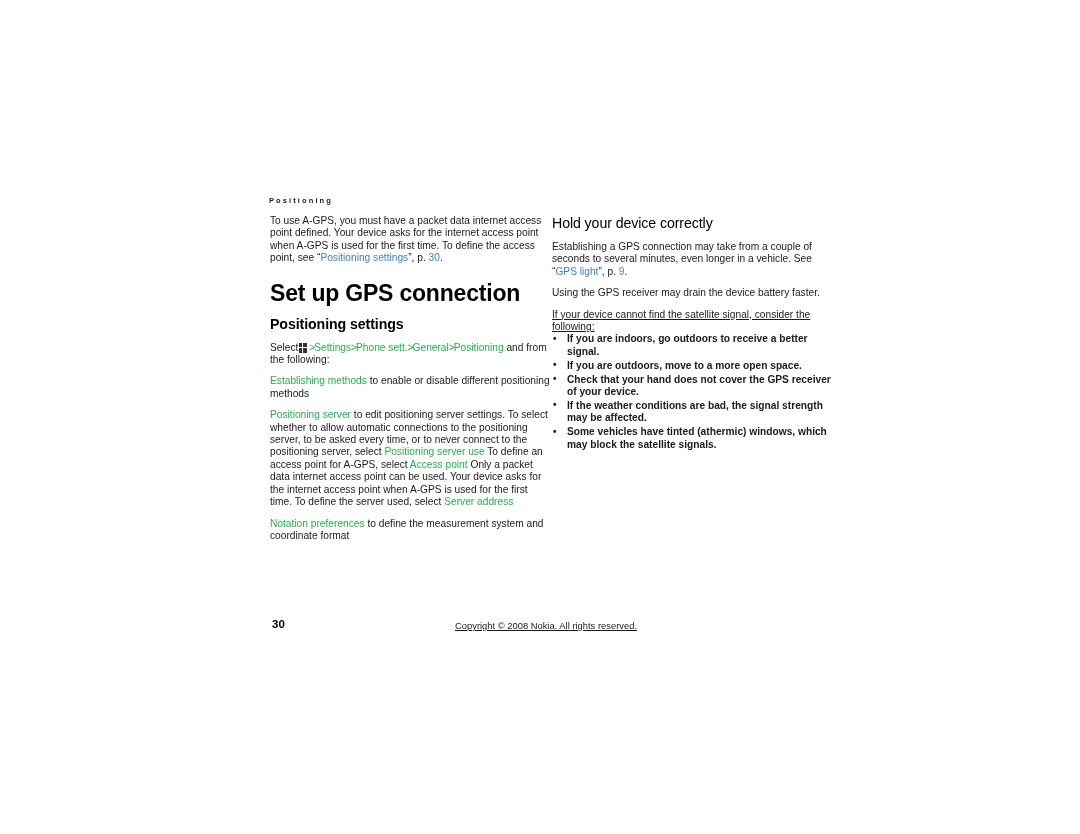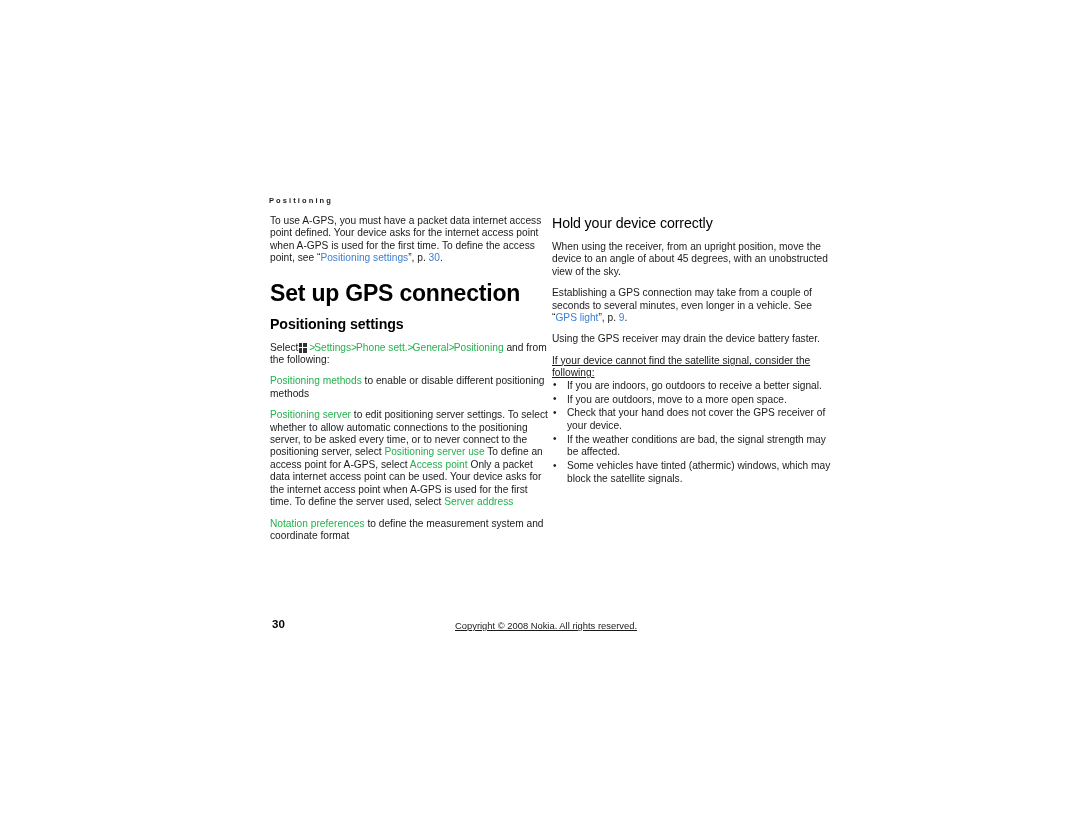--- a/index.html
+++ b/index.html
@@ -114,20 +114,21 @@
   ul.bullets {
     list-style: none;
     margin: 0;
     padding: 0;
   }
   ul.bullets li {
     position: relative;
     padding-left: 15px;
     margin-bottom: 1.5px;
     line-height: 12.4px;
+    font-weight: bold;
   }
   ul.bullets li::before {
     content: "\2022";
     position: absolute;
     left: 1px;
     top: -0.5px;
     font-size: 10px;
     color: #1a1a1a;
   }
 
@@ -160,33 +161,32 @@
 
     <p class="body"><span>To use A-GPS, you must have a packet data internet access point defined. Your device asks for the internet access point when A-GPS is used for the first time. To define the access point, see “</span><span class="xref">Positioning settings</span><span>”, p.&nbsp;</span><span class="xref">30</span><span>.</span></p>
 
     <h1 class="chapter">Set up GPS connection</h1>
 
     <h2 class="section">Positioning settings</h2>
 
     <p class="body"><span>Select</span><span class="menu-icon"><i></i><i></i><i></i><i></i></span><span class="sep">&gt;</span><span class="ui">Settings</span><span class="sep">&gt;</span><span class="ui">Phone sett.</span><span class="sep">&gt;</span><span class="ui">General</span><span class="sep">&gt;</span><span class="ui">Positioning</span>
       <span>and from the following:</span></p>
 
-    <p class="body"><span class="ui">Positioning methods</span><span> to enable or disable different positioning methods</span></p>
+    <p class="body"><span class="ui">Establishing methods</span><span> to enable or disable different positioning methods</span></p>
 
     <p class="body"><span class="ui">Positioning server</span><span> to edit positioning server settings. To select whether to allow automatic connections to the positioning server, to be asked every time, or to never connect to the positioning server, select </span><span class="ui">Positioning server use</span><span> To define an access point for A-GPS, select </span><span class="ui">Access point</span><span> Only a packet data internet access point can be used. Your device asks for the internet access point when A-GPS is used for the first time. To define the server used, select </span><span class="ui">Server address</span></p>
 
     <p class="body"><span class="ui">Notation preferences</span><span> to define the measurement system and coordinate format</span></p>
 
   </div>
 
   <div class="col col-right">
 
     <h2 class="section-right">Hold your device correctly</h2>
 
-    <p class="body">When using the receiver, from an upright position, move the device to an angle of about 45 degrees, with an unobstructed view of the sky.</p>
 
     <p class="body"><span>Establishing a GPS connection may take from a couple of seconds to several minutes, even longer in a vehicle. See “</span><span class="xref">GPS light</span><span>”, p.&nbsp;</span><span class="xref">9</span><span>.</span></p>
 
     <p class="body">Using the GPS receiver may drain the device battery faster.</p>
 
     <p class="body tight">If your device cannot find the satellite signal, consider the following:</p>
 
     <ul class="bullets">
       <li>If you are indoors, go outdoors to receive a better signal.</li>
       <li>If you are outdoors, move to a more open space.</li>

